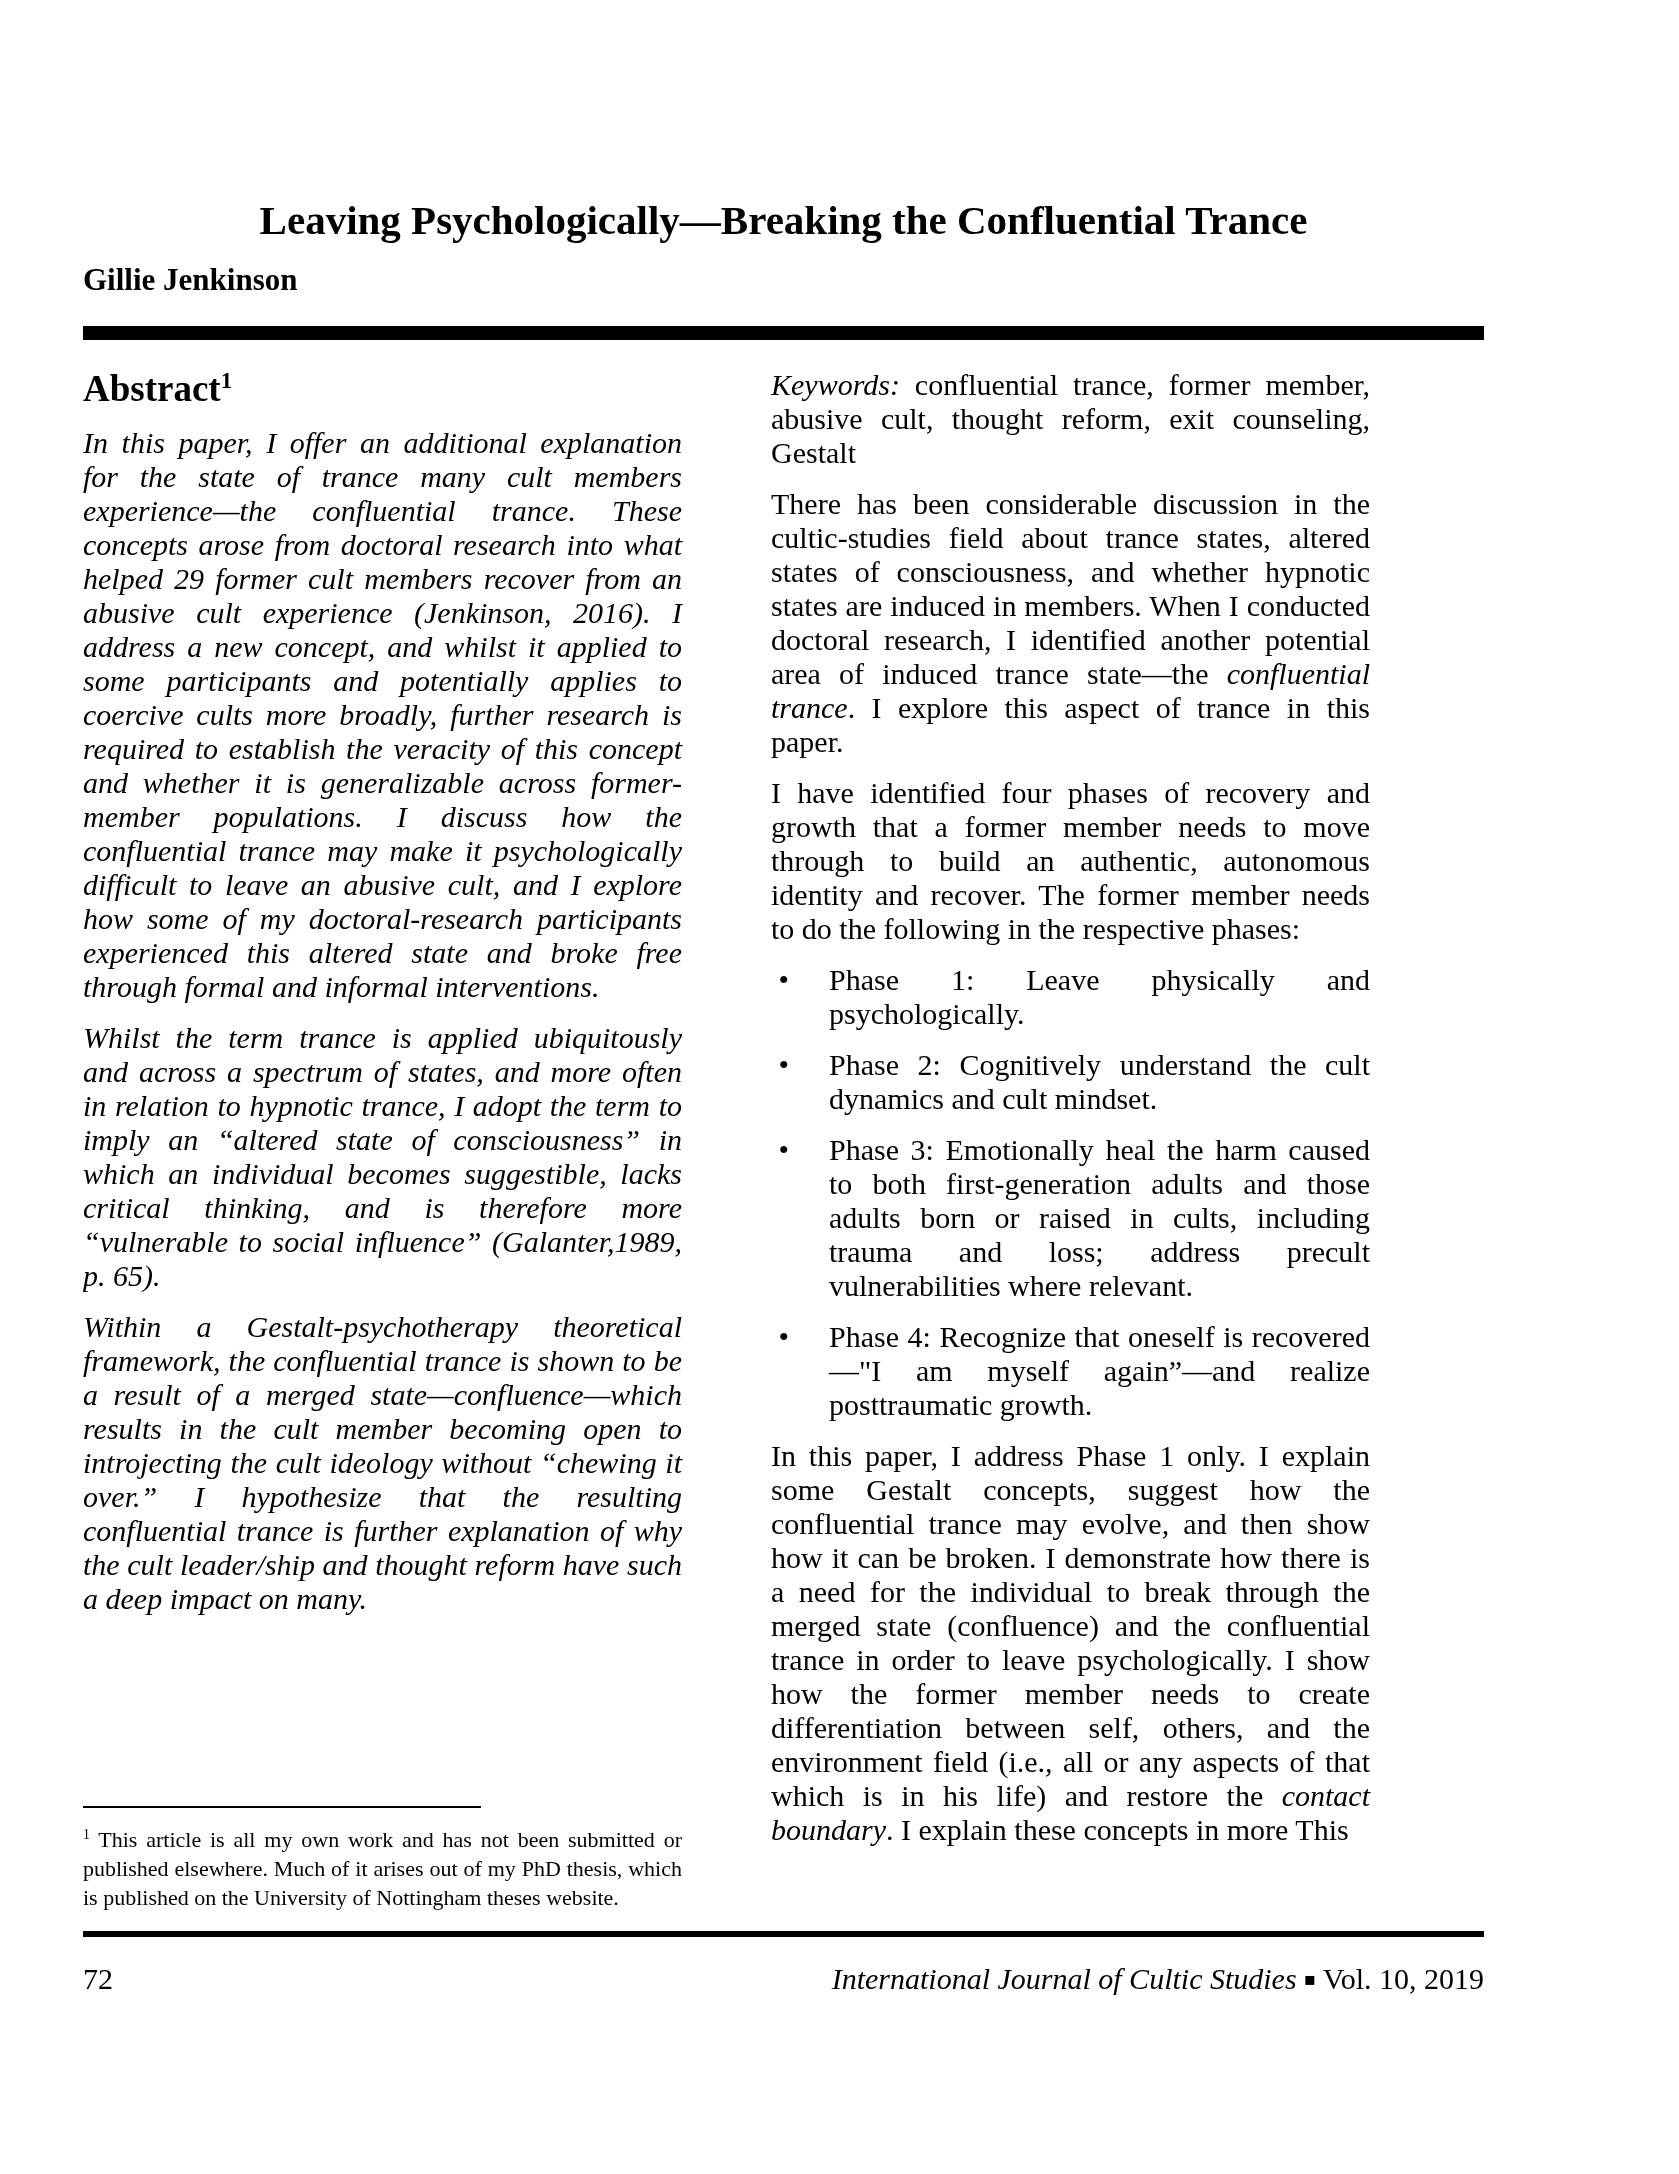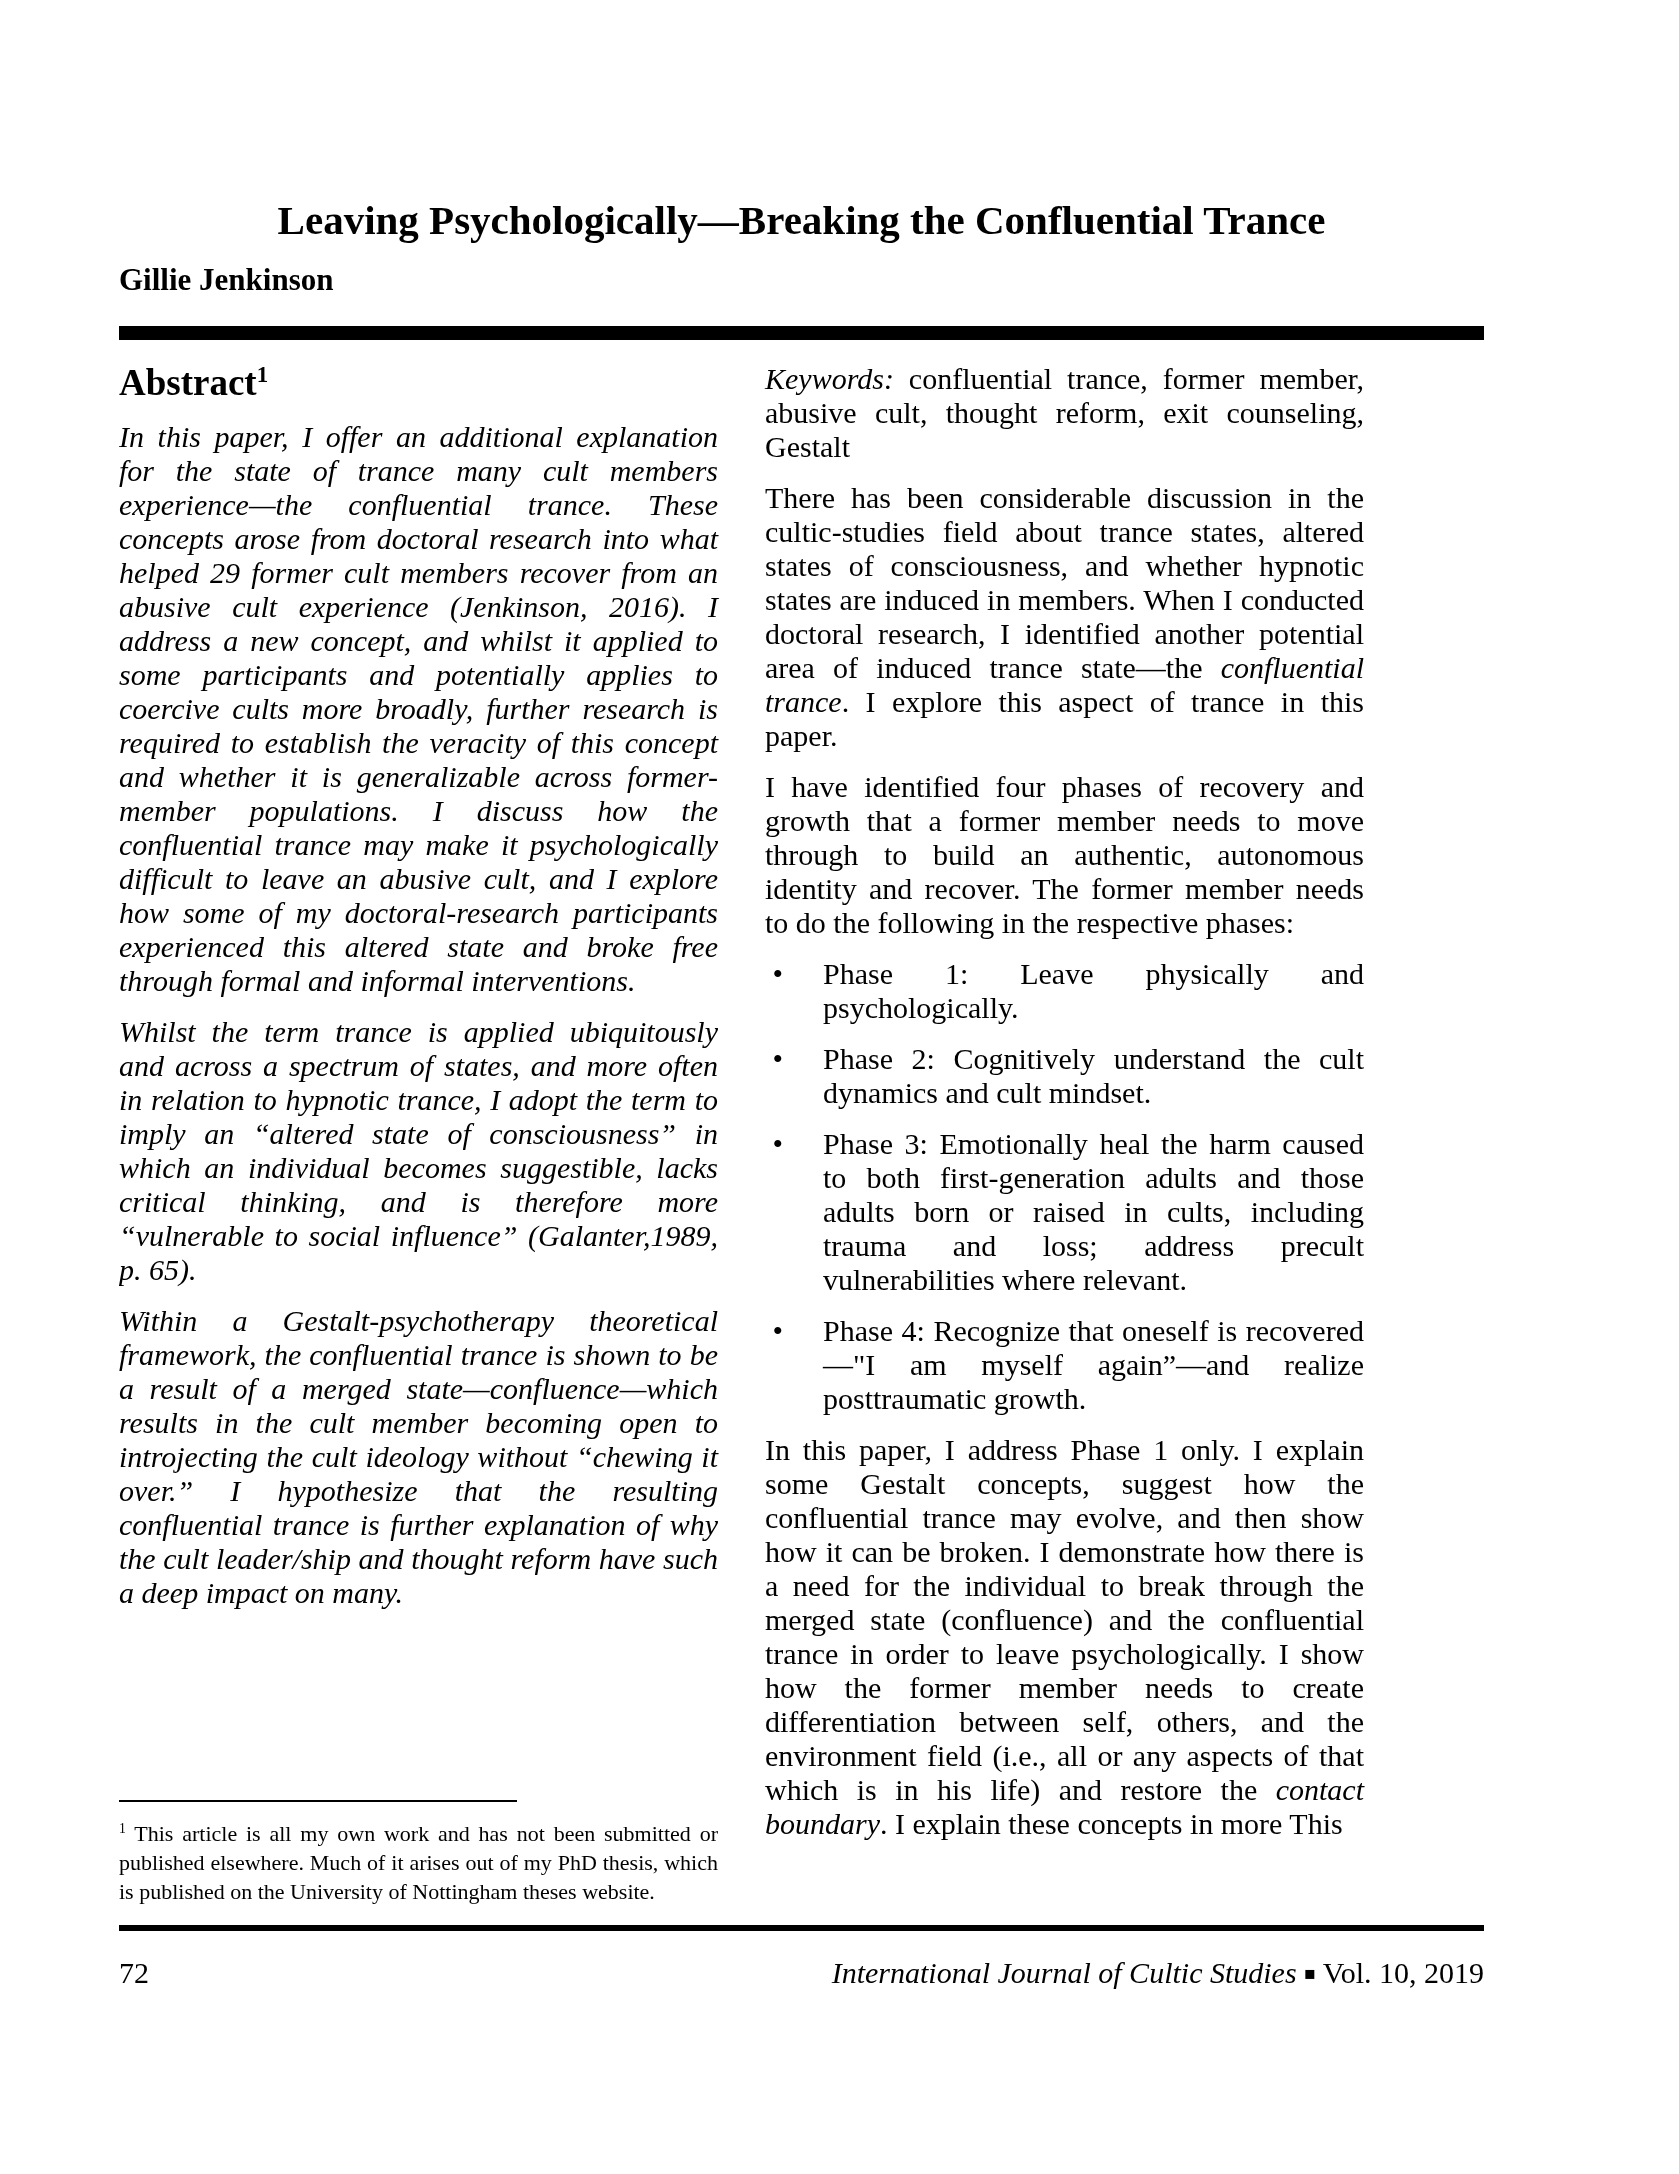--- a/index.html
+++ b/index.html
@@ -8,21 +8,21 @@
     width: 1680px;
     height: 2174px;
     font-family: "Liberation Serif", "DejaVu Serif", serif;
     color: #000000;
     position: relative;
     overflow: hidden;
   }
   .page {
     width: 1680px;
     height: 2174px;
-    padding: 200px 196px 0 119px;
+    padding: 200px 196px 0 83px;
   }
   
   .doc-title {
     text-align: center;
     font-size: 41px;
     font-weight: bold;
     line-height: 1;
   }
   .doc-author {
     font-size: 31px;
@@ -38,23 +38,23 @@
     margin-top: 19px;
   }
   .rule-bar {
     margin-top: 31px;
     height: 14px;
     background: #000000;
     width: 100%;
   }
   
   .columns {
-    margin-top: 22px;
+    margin-top: 28px;
     display: flex;
-    gap: 47px;
+    gap: 89px;
     height: 1544px;
     overflow: hidden;
   }
   .col {
     width: 599px;
     flex: 0 0 599px;
     display: flex;
     flex-direction: column;
   }
   .body-text {

